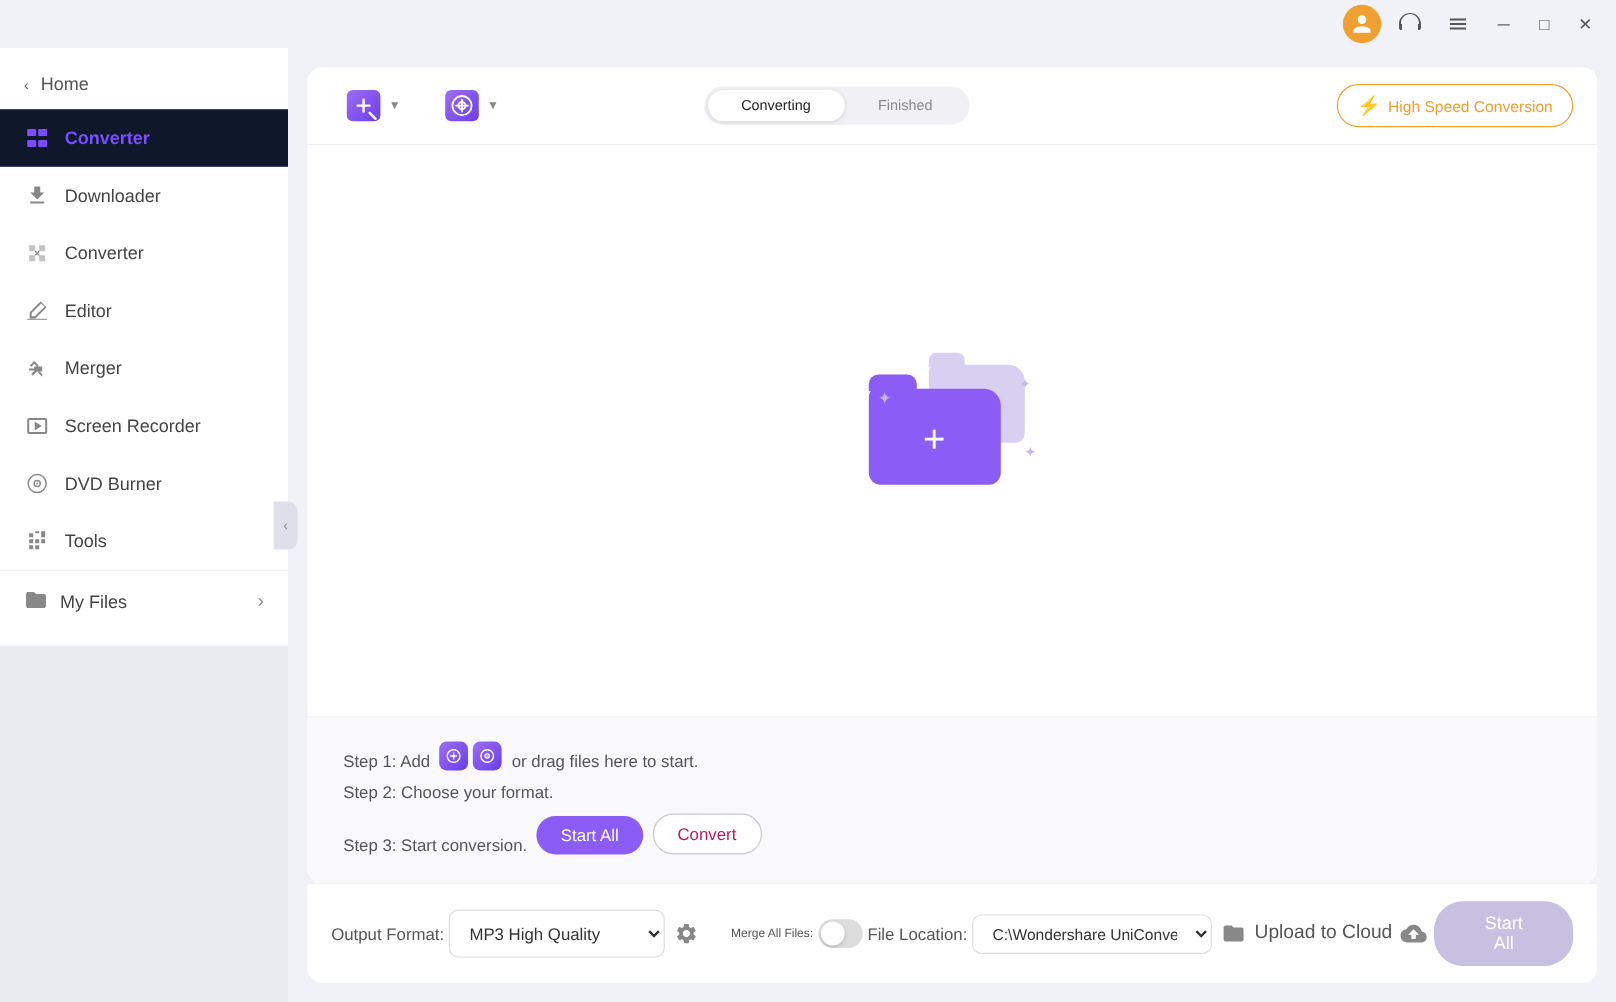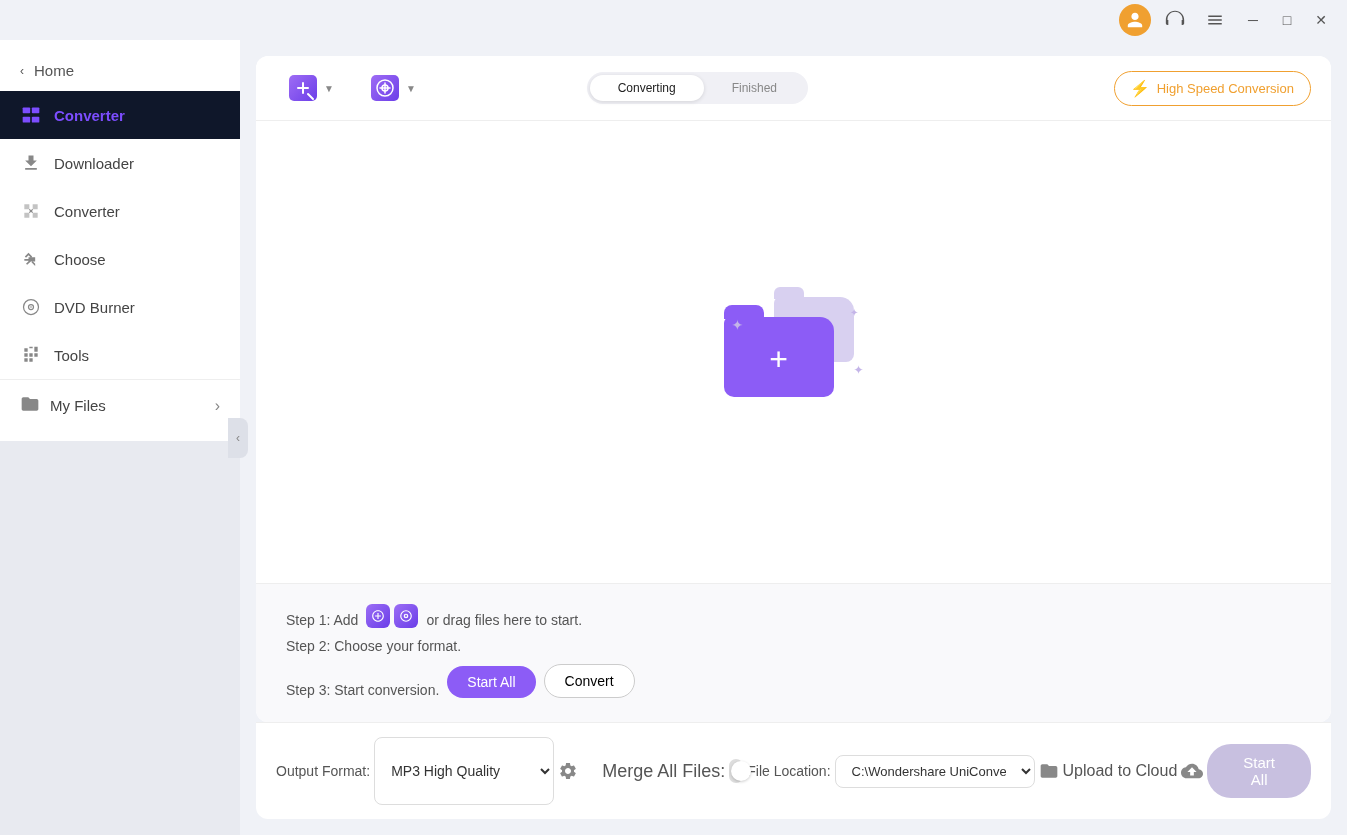--- a/index.html
+++ b/index.html
@@ -349,21 +349,21 @@
       color: white;
       border: none;
       border-radius: 20px;
       cursor: pointer;
       font-size: 14px;
       font-weight: 500;
     }
     .convert-btn {
       padding: 8px 20px;
       background: white;
-      color: #000000;
+      color: #be185d;
       border: 1.5px solid #ccc;
       border-radius: 20px;
       cursor: pointer;
       font-size: 14px;
     }
 
     
     .bottom-bar {
       background: white;
       border-radius: 0 0 12px 12px;
@@ -372,21 +372,21 @@
       align-items: center;
       gap: 4px;
       border-top: 1px solid #eee;
     }
     .format-label {
       color: #555;
       font-size: 14px;
       white-space: nowrap;
     }
     .format-select {
-      padding: 24px 12px;
+      padding: 10px 12px;
       border: 1.5px solid #ddd;
       border-radius: 8px;
       background: white;
       font-size: 14px;
       color: #333;
       appearance: auto;
       cursor: pointer;
       min-width: 180px;
     }
     .settings-icon-btn {
@@ -396,21 +396,21 @@
       background: transparent;
       cursor: pointer;
       display: flex;
       align-items: center;
       justify-content: center;
       font-size: 18px;
       color: #888;
     }
     .merge-label {
       color: #555;
-      font-size: 18px;
+      font-size: 10px;
       white-space: nowrap;
       margin-left: 20px;
     }
     .toggle {
       width: 44px;
       height: 24px;
       background: #ddd;
       border-radius: 12px;
       position: relative;
       cursor: pointer;
@@ -548,30 +548,46 @@
       <div class="sidebar-item">
         <span class="icon">
           <svg width="20" height="20" viewBox="0 0 24 24" fill="#888">
               <path d="M4 4h6v6H4zm10 0h6v6h-6zM4 14h6v6H4zm10 0h6v6h-6z" opacity="0.5"></path>
               <path d="M10 10l4 4M14 10l-4 4" stroke="#888" stroke-width="1.5"></path>
             </svg>
         </span>
         <span>Converter</span>
       </div>
 
+      <div class="sidebar-item">
+        <span class="icon">
+          <svg width="20" height="20" viewBox="0 0 24 24" fill="#888">
+              <path d="M14.7 3.3c.4-.4 1-.4 1.4 0l4.6 4.6c.4.4.4 1 0 1.4l-10 10c-.2.2-.4.3-.7.3H5.5c-.6 0-1-.4-1-1v-4.6c0-.3.1-.5.3-.7l10-10zm1.4 1.4l-9.6 9.6v3.2h3.2l9.6-9.6-3.2-3.2zM2 20h20v1H2v-1z"></path>
+            </svg>
+        </span>
+        <span>Editor</span>
+      </div>
 
       <div class="sidebar-item">
         <span class="icon">
           <svg width="20" height="20" viewBox="0 0 24 24" fill="#888">
               <path d="M17 20.4l-4.4-4.4L14 14.6l3 3V10h-8V7.4l3 3L13.4 9 9 4.6 4.6 9l1.4 1.4 3-3V12H4v2h5v.6l-3 3 1.4 1.4L11.8 15H17v3z"></path>
             </svg>
         </span>
-        <span>Choose</span>
-      </div>
-
+        <span>Merger</span>
+      </div>
+
+      <div class="sidebar-item">
+        <span class="icon">
+          <svg width="20" height="20" viewBox="0 0 24 24" fill="#888">
+              <path d="M20 4H4c-1.1 0-2 .9-2 2v12c0 1.1.9 2 2 2h16c1.1 0 2-.9 2-2V6c0-1.1-.9-2-2-2zm0 14H4V6h16v12zM9.5 16.5v-9l7 4.5-7 4.5z"></path>
+            </svg>
+        </span>
+        <span>Screen Recorder</span>
+      </div>
 
       <div class="sidebar-item">
         <span class="icon">
           <svg width="20" height="20" viewBox="0 0 24 24" fill="#888">
               <circle cx="12" cy="12" r="9" fill="none" stroke="#888" stroke-width="1.5"></circle>
               <circle cx="12" cy="12" r="3" fill="none" stroke="#888" stroke-width="1.5"></circle>
               <circle cx="12" cy="12" r="1" fill="#888"></circle>
             </svg>
         </span>
         <span>DVD Burner</span>

